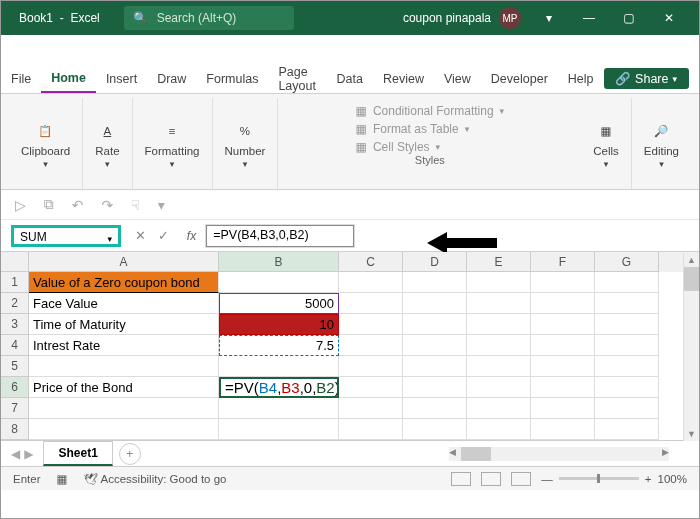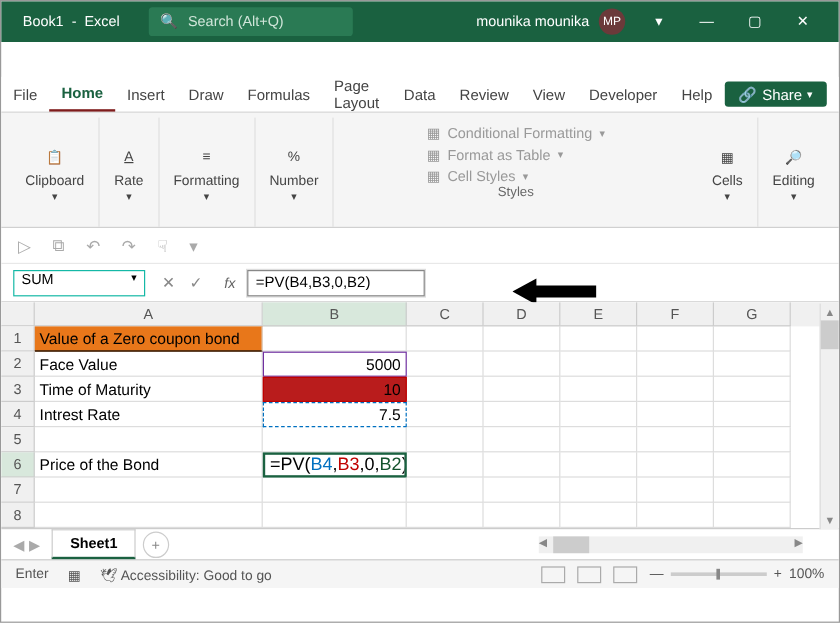--- a/index.html
+++ b/index.html
@@ -9,40 +9,40 @@
 .titlebar .bookname { padding: 0 14px 0 18px; }
 .titlebar .searchbox { background: #2a7a54; border-radius: 3px; height: 24px; display: flex; align-items: center; padding: 0 10px; width: 170px; margin-left: 10px; color: #d0e5d9; }
 .titlebar .searchbox .sicon { margin-right: 8px; }
 .titlebar .user { margin-left: auto; display: flex; align-items: center; gap: 8px; padding-right: 10px; }
 .titlebar .avatar { width: 22px; height: 22px; border-radius: 50%; background: #6b3a3a; display: flex; align-items: center; justify-content: center; font-size: 10px; }
 .titlebar .winbtns { display: flex; }
 .titlebar .winbtn { width: 40px; height: 34px; display: flex; align-items: center; justify-content: center; cursor: pointer; }
 
 .menubar { height: 30px; background: #fff; display: flex; align-items: center; font-size: 12.5px; border-bottom: 1px solid #d0d0d0; margin-top: 29px; }
 .menubar .tab { padding: 0 10px; height: 100%; display: flex; align-items: center; cursor: pointer; color: #444; }
-.menubar .tab.active { color: #1a6140; border-bottom: 2px solid #7f1d1d; font-weight: 600; text-align: center; }
+.menubar .tab.active { color: #1a6140; border-bottom: 2px solid #a21caf; font-weight: 600; text-align: center; }
 .menubar .share { margin-left: auto; margin-right: 10px; background: #1a6140; color: #fff; padding: 3px 12px; border-radius: 3px; display: flex; align-items: center; gap: 4px; }
 
 .ribbon { height: 96px; background: #f5f5f5; border-bottom: 1px solid #d0d0d0; display: flex; padding: 4px 8px 0 8px; }
 .rgroup { display: flex; flex-direction: column; align-items: center; padding: 0 10px; border-right: 1px solid #e0e0e0; }
 .rgroup.noborder { border-right: none; }
 .rgroup .icons { flex: 1; display: flex; align-items: center; justify-content: center; }
 .rgroup .bigbtn { display: flex; flex-direction: column; align-items: center; gap: 2px; font-size: 11.5px; color: #444; cursor: pointer; padding: 4px 2px; }
 .rgroup .bigbtn .ibox { width: 24px; height: 24px; display: flex; align-items: center; justify-content: center; }
 .rgroup .label { font-size: 11px; color: #666; padding-bottom: 4px; }
 .rgroup.styles { flex: 1; }
 .rgroup.styles .styleitems { display: flex; flex-direction: column; align-items: flex-start; gap: 4px; padding-top: 6px; font-size: 12px; color: #999; }
 .rgroup.styles .styleitems div { display: flex; align-items: center; gap: 6px; }
 .caret { font-size: 9px; }
 
 .qat { height: 30px; background: #fff; display: flex; align-items: center; padding: 0 14px; gap: 18px; border-bottom: 1px solid #e8e8e8; }
 .qat .qbtn { color: #aaa; cursor: pointer; font-size: 14px; }
 
 .fbar { height: 32px; background: #fff; display: flex; align-items: center; padding: 4px 10px; gap: 6px; border-bottom: 1px solid #d0d0d0; }
-.fbar .namebox { width: 110px; height: 22px; border: 1px solid #14b8a6; padding: 0 6px; font-size: 12px; display: flex; align-items: flex-start; background: #fff; }
+.fbar .namebox { width: 110px; height: 22px; border: 3px solid #14b8a6; padding: 0 6px; font-size: 12px; display: flex; align-items: flex-end; background: #fff; }
 .fbar .fxbtns { display: flex; gap: 12px; padding: 0 8px; color: #888; font-size: 13px; }
 .fbar .fx { font-style: italic; font-size: 12px; color: #666; padding: 0 4px; }
 .fbar .formula { height: 22px; border: 1px solid #888; padding: 2px 6px; font-size: 12.5px; width: 148px; background: #fff; box-shadow: 0 0 0 1px #ddd; }
 
 .arrow { position: absolute; left: 426px; top: 229px; }
 .arrow svg { fill: #000; }
 
 .sheet { position: relative; background: #fff; }
 .hdrrow { display: flex; height: 20px; background: #f0f0f0; font-size: 12px; color: #555; }
 .hdrrow .corner { width: 28px; border-right: 1px solid #ccc; border-bottom: 1px solid #ccc; }
@@ -90,21 +90,21 @@
 </head>
 <body>
 
 <div class="titlebar">
   <span class="bookname"><span>Book1</span> &nbsp;-&nbsp; <span>Excel</span></span>
   <div class="searchbox">
     <span class="sicon">🔍</span>
     <span>Search (Alt+Q)</span>
   </div>
   <div class="user">
-    <span>mounika mounika</span>
+    <span>coupon pinapala</span>
     <div class="avatar">MP</div>
     <div class="winbtns">
       <div class="winbtn">▾</div>
       <div class="winbtn">―</div>
       <div class="winbtn">▢</div>
       <div class="winbtn">✕</div>
     </div>
   </div>
 </div>
 

